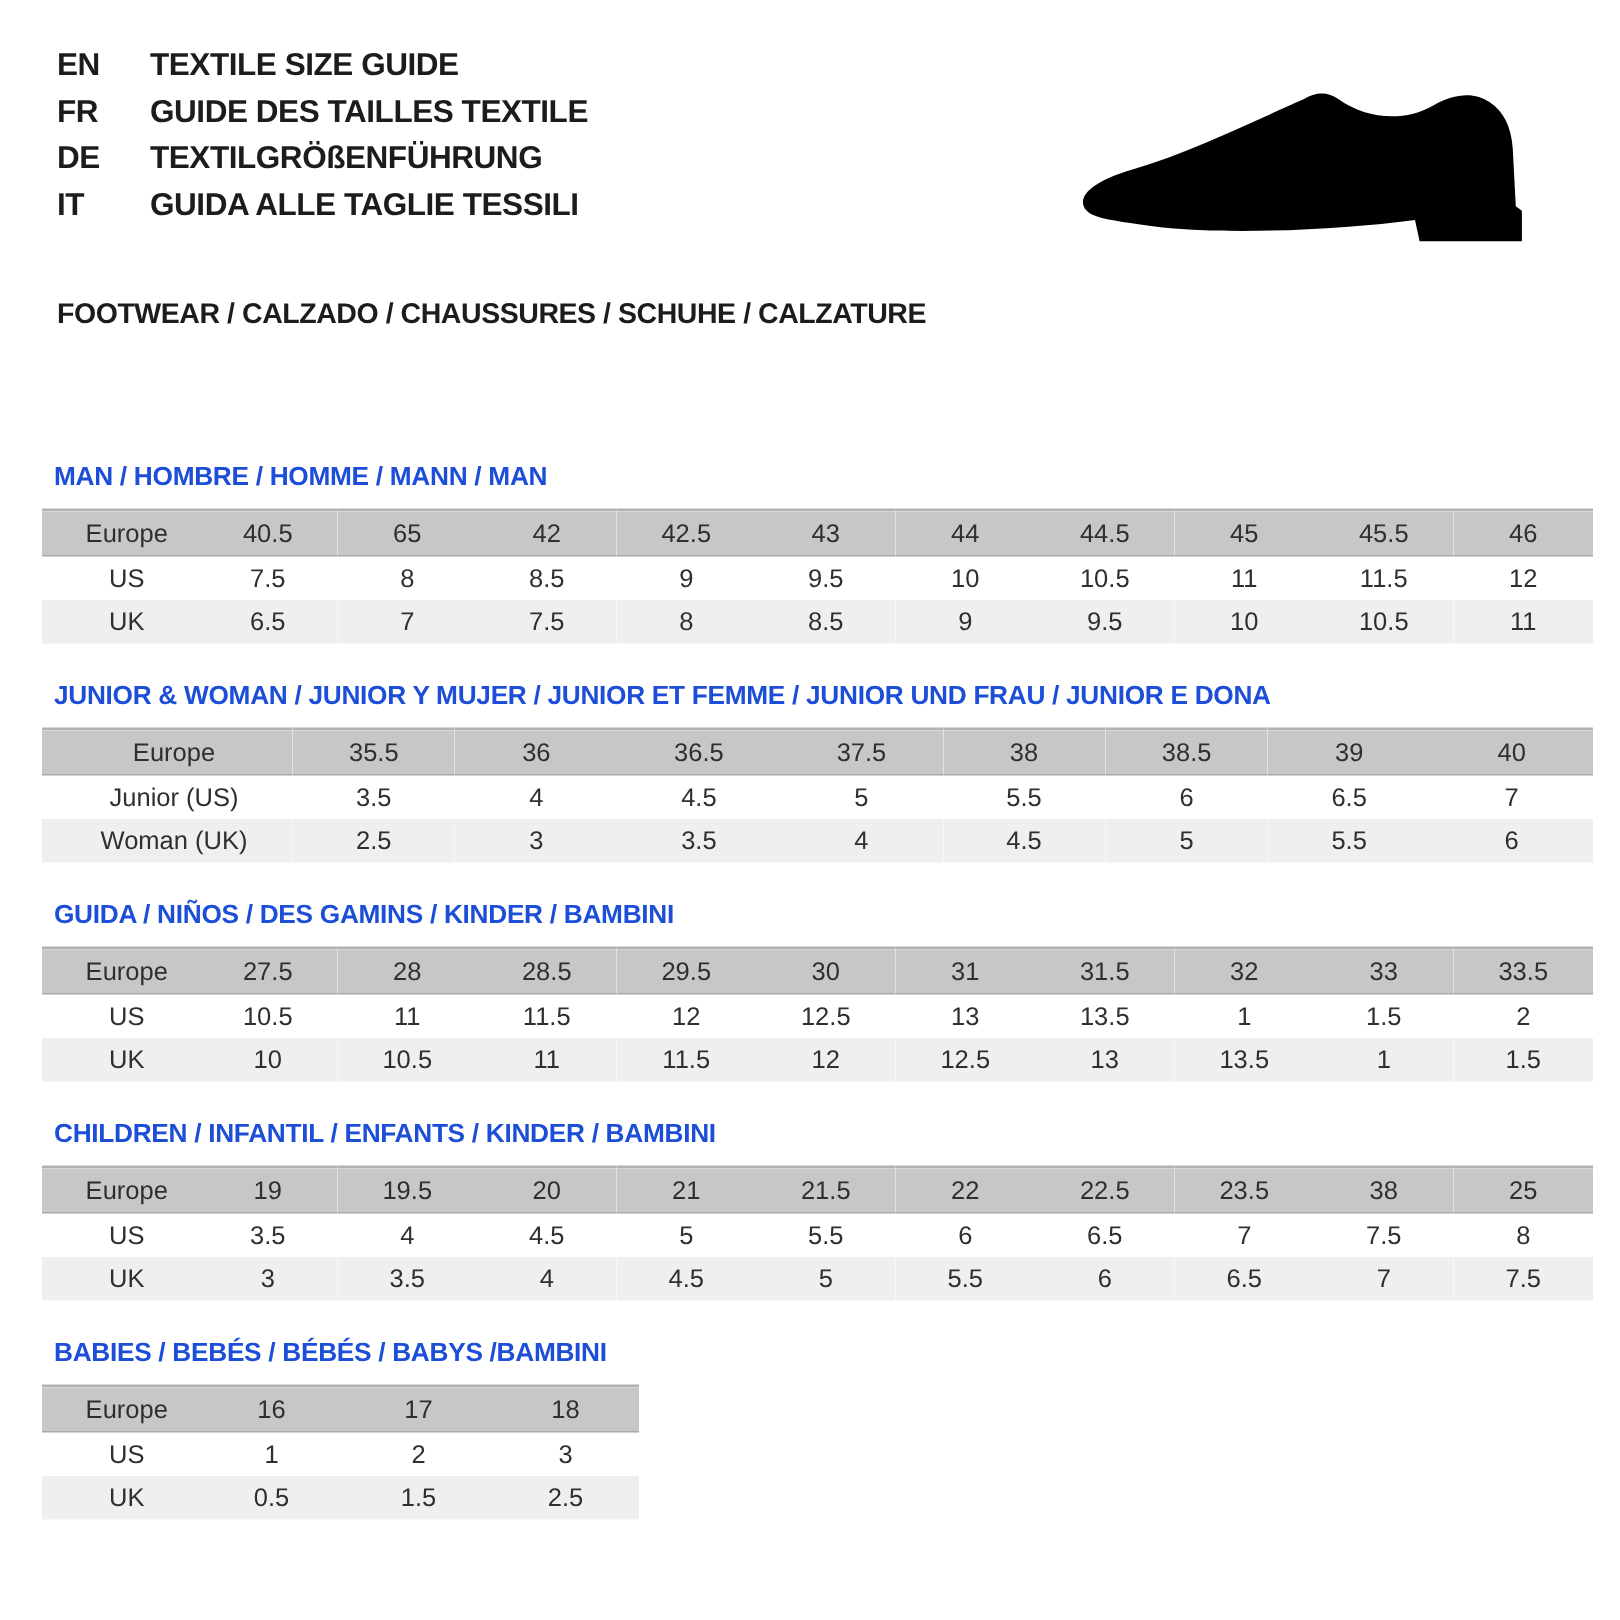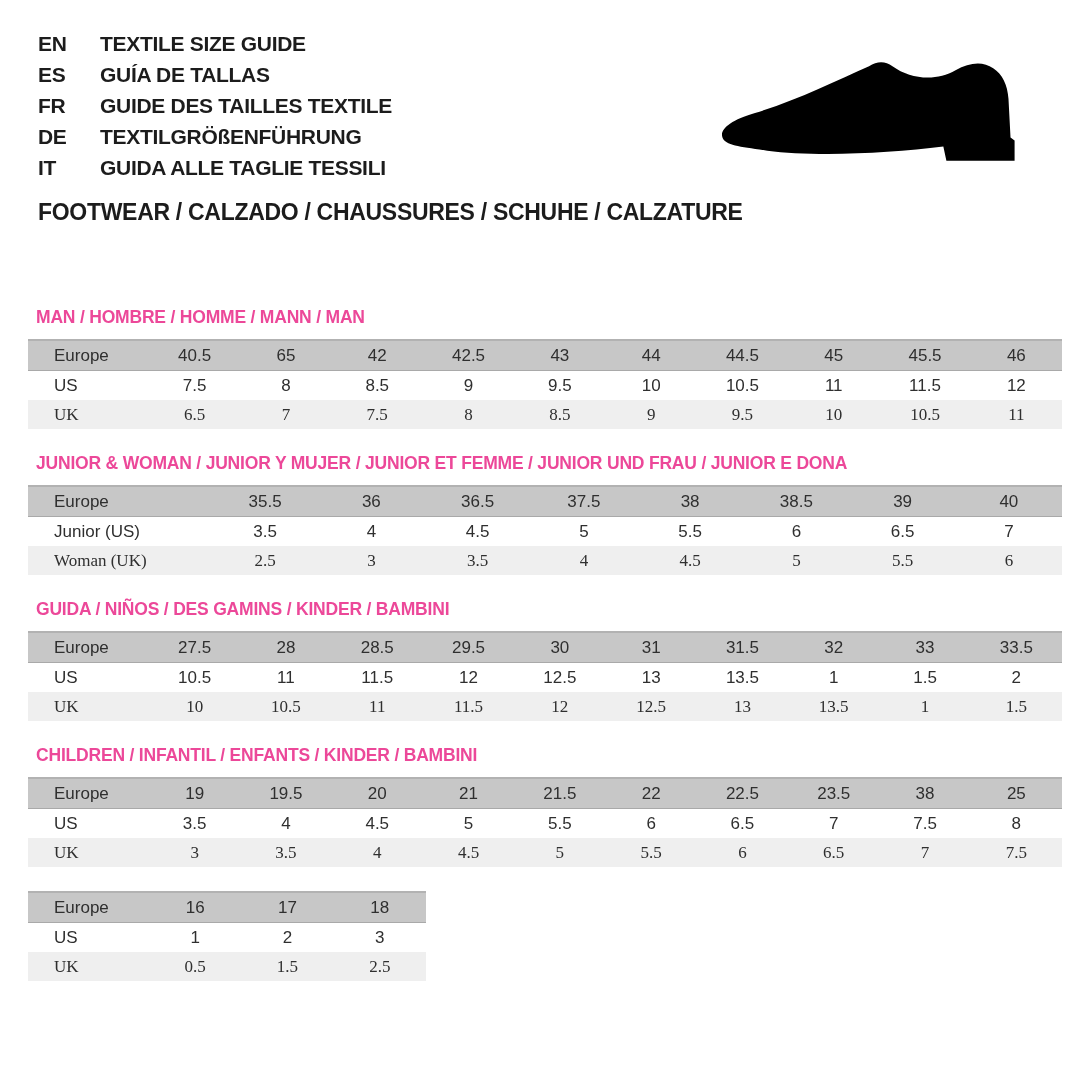--- a/index.html
+++ b/index.html
@@ -32,21 +32,21 @@
     letter-spacing: -0.3px;
     white-space: nowrap;
   }
   .lang-code { width: 62px; flex: 0 0 62px; }
 
   .category-line {
     position: absolute;
     left: 38px;
     top: 199px;
     font-weight: bold;
-    font-size: 23px;
+    font-size: 19px;
     letter-spacing: -0.3px;
     white-space: nowrap;
   }
 
   .shoe {
     position: absolute;
     left: 714px;
     top: 56px;
   }
 
@@ -57,67 +57,63 @@
     top: 307px;
     width: 1034px;
   }
   .size-section { margin: 0 0 24px 0; }
   .section-title {
     margin: 0 0 11px 8px;
     font-size: 17.5px;
     font-weight: bold;
     letter-spacing: -0.2px;
     white-space: nowrap;
-    color: #ec4899;
+    color: #1d4ed8;
   }
   table.size-table {
     border-collapse: collapse;
     table-layout: fixed;
     width: 1034px;
     font-size: 17px;
     color: #2f2f2f;
   }
   table.size-table.narrow { width: 398px; }
   .size-table td {
     height: 29px;
     line-height: 29px;
     padding: 0;
     text-align: center;
     overflow: hidden;
     white-space: nowrap;
   }
   .size-table td.lbl {
     width: 95px;
-    text-align: left;
-    padding-left: 26px;
+    text-align: center;
+    padding-left: 9px;
   }
   table.size-table.wide-label td.lbl { width: 158px; }
   tr.hdr td {
     background: #c7c7c7;
     border-top: 2px solid #b2b2b2;
     border-bottom: 1px solid #a9a9a9;
   }
-  tr.alt td { background: #efefef; font-family: Liberation Serif, serif; }
+  tr.alt td { background: #efefef; }
 </style>
 </head>
 <body>
 
 <div class="page">
 
   <header>
     <div class="lang-list" id="lang-list">
   <div class="lang-row">
     <span class="lang-code">EN</span>
     <span class="lang-label">TEXTILE SIZE GUIDE</span>
   </div>
 
-  <div class="lang-row">
-    <span class="lang-code">ES</span>
-    <span class="lang-label">GUÍA DE TALLAS</span>
-  </div>
 
   <div class="lang-row">
     <span class="lang-code">FR</span>
     <span class="lang-label">GUIDE DES TAILLES TEXTILE</span>
   </div>
 
   <div class="lang-row">
     <span class="lang-code">DE</span>
     <span class="lang-label">TEXTILGRÖßENFÜHRUNG</span>
   </div>
@@ -327,20 +323,21 @@
               <td>6</td>
               <td>6.5</td>
               <td>7</td>
               <td>7.5</td>
             </tr>
           </tbody>
     </table>
   </section>
 
   <section class="size-section">
+    <h2 class="section-title">BABIES  / BEBÉS / BÉBÉS / BABYS /BAMBINI</h2>
     <table class="size-table narrow">
       <tbody>
             <tr class="hdr">
               <td class="lbl">Europe</td>
               <td>16</td>
               <td>17</td>
               <td>18</td>
             </tr>
             <tr>
               <td class="lbl">US</td>

